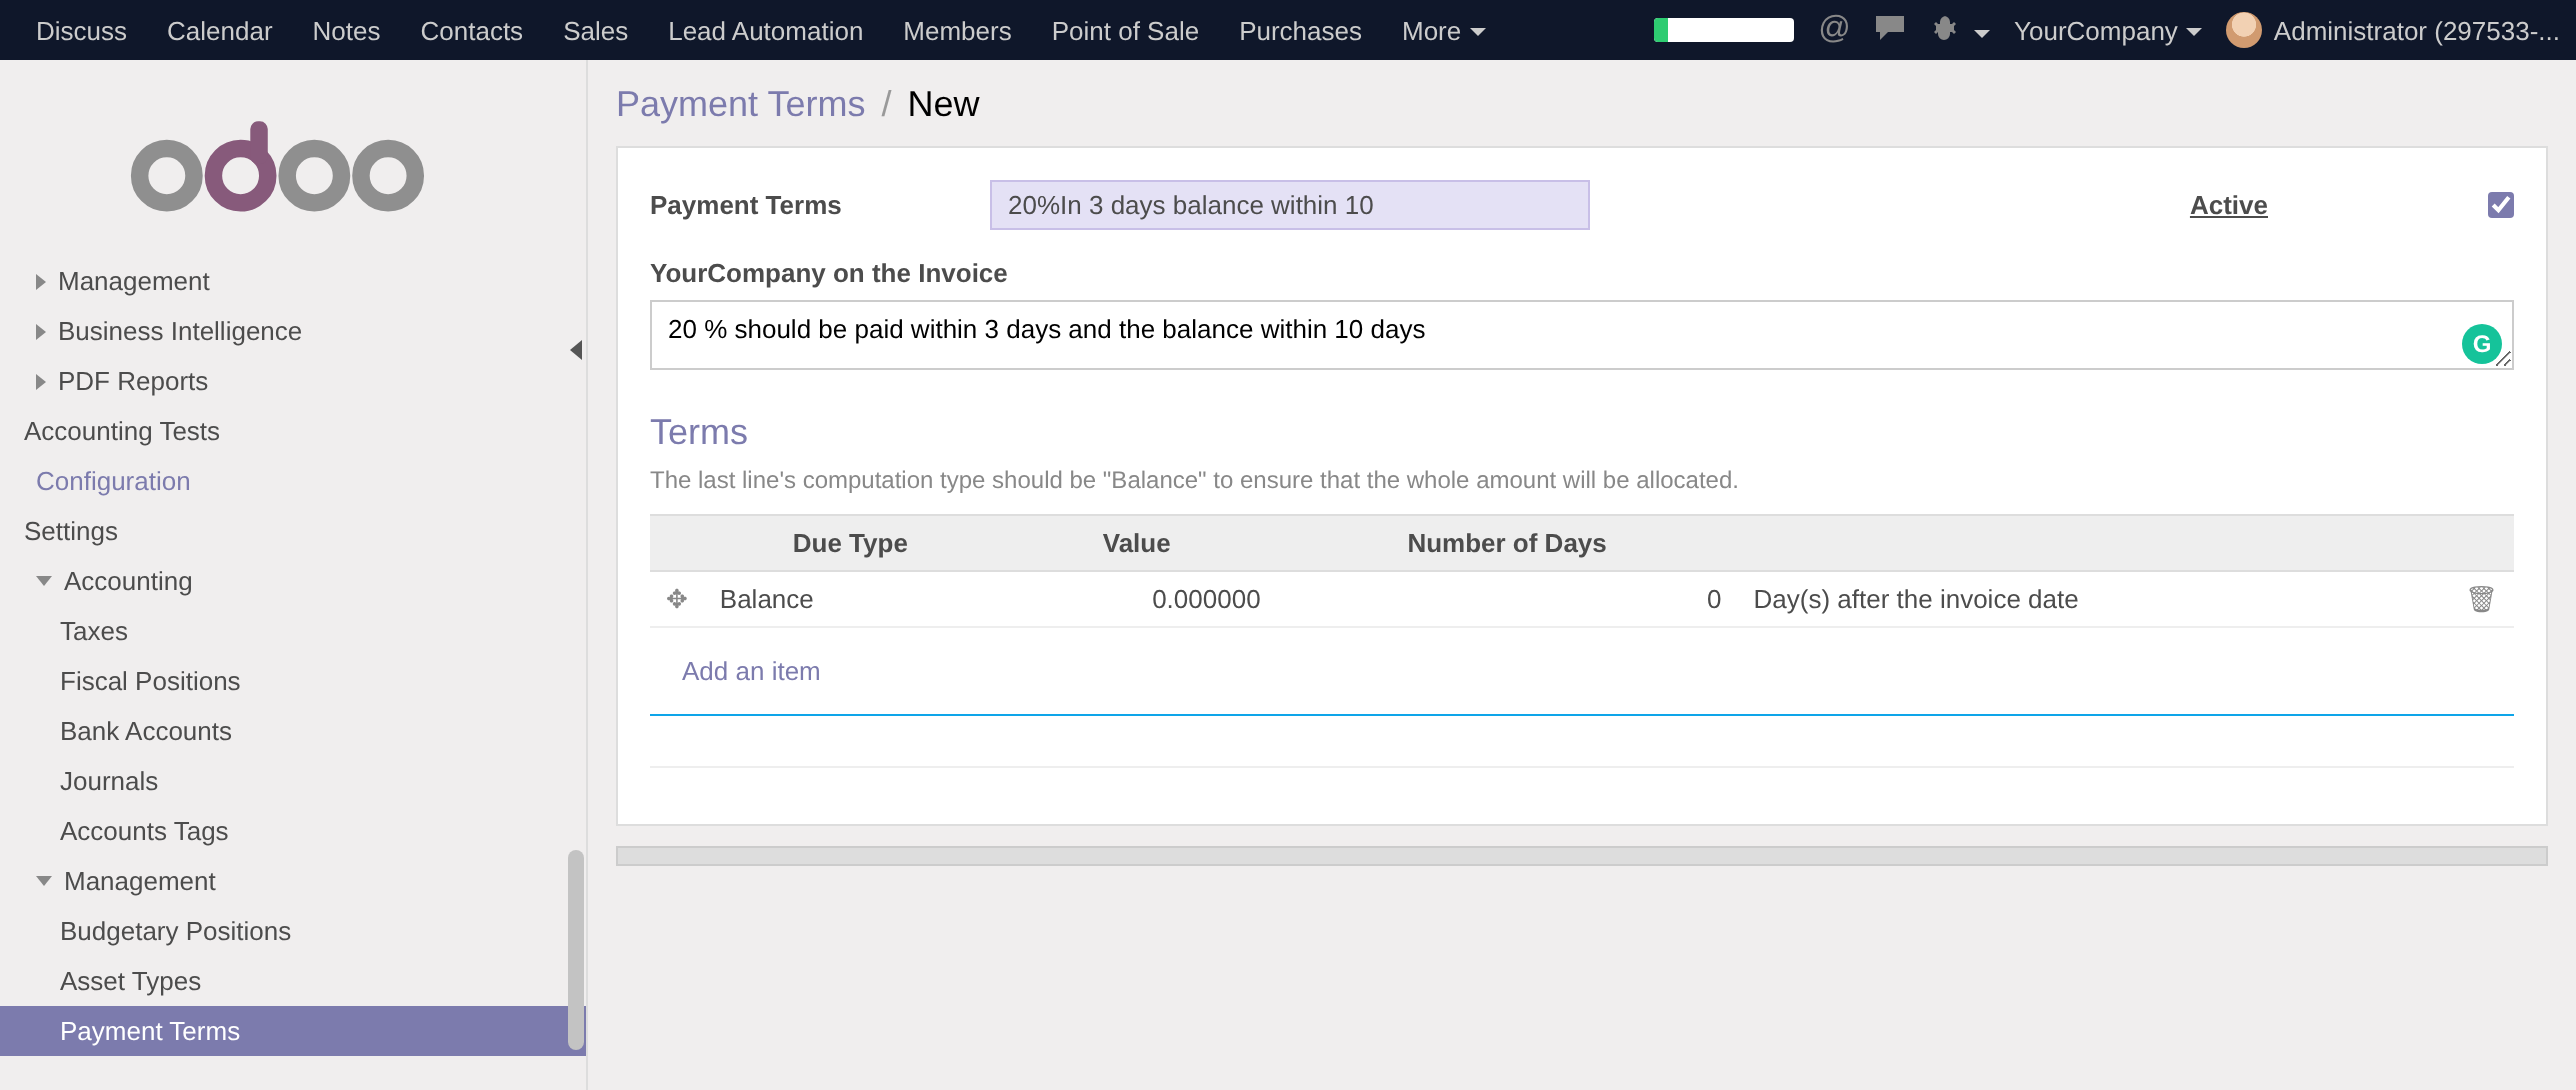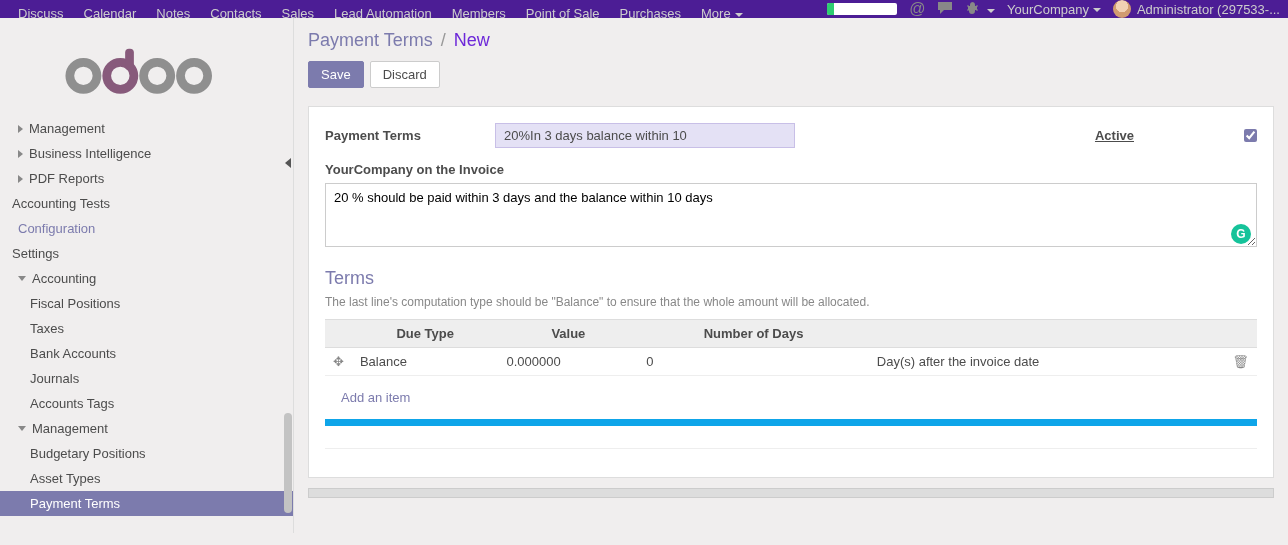--- a/index.html
+++ b/index.html
@@ -1,24 +1,24 @@
 <!DOCTYPE html>
 <html><head>
 <meta charset="utf-8">
 <style>
   * { box-sizing: border-box; margin: 0; padding: 0; }
   body { font-family: "Lucida Grande", Helvetica, Arial, sans-serif; font-size: 13px; color: #4c4c4c; background: #f0eeee; }
 
   
   .navbar {
-    background: #4c1d95;
+    background: #0f172a;
     color: #ccc;
-    height: 18px;
+    height: 30px;
     display: flex;
-    align-items: flex-start;
+    align-items: center;
     padding: 0 8px;
     font-size: 13px;
   }
   .navbar .nav-left { display: flex; align-items: center; gap: 0; }
   .navbar .nav-left a {
     color: #ccc;
     text-decoration: none;
     padding: 6px 10px;
     cursor: pointer;
   }
@@ -102,21 +102,21 @@
 
   .breadcrumb {
     font-size: 18px;
     color:#7c7bad;
     display:flex;
     gap:8px;
     align-items:center;
     margin-bottom:10px;
   }
   .breadcrumb .sep { color:#999; }
-  .breadcrumb .current { color:#6d28d9; }
+  .breadcrumb .current { color:#000000; }
 
   .actions { display:flex; gap:6px; margin-bottom: 18px; }
   .btn {
     padding: 5px 12px;
     border:1px solid #ccc;
     background:#fff;
     color:#4c4c4c;
     cursor:pointer;
     border-radius:2px;
     font-size:13px;
@@ -146,21 +146,21 @@
   .form-checkbox { accent-color:#7c7bad; }
 
   .form-block-label { font-weight:bold; color:#4c4c4c; margin-bottom:6px; display:block;}
   .form-textarea {
     width:100%;
     border:1px solid #ccc;
     padding:6px 8px;
     font-family:inherit;
     font-size:13px;
     resize:both;
-    height:64px;
+    height:35px;
     position:relative;
   }
   .textarea-wrap { position:relative; margin-bottom:18px;}
   .grammarly-badge {
     position:absolute; right:6px; bottom:6px;
     width:20px; height:20px; border-radius:50%;
     background:#15c39a; color:#fff;
     display:flex; align-items:center; justify-content:center;
     font-weight:bold; font-size:12px;
   }
@@ -185,21 +185,21 @@
     font-weight:bold;
     color:#4c4c4c;
   }
   table.terms td {
     border-bottom:1px solid #eee;
     padding:6px 8px;
     vertical-align:middle;
   }
   table.terms th.handle-col, table.terms td.handle-col { width:26px; text-align:center;}
   table.terms th.trash-col, table.terms td.trash-col { width:26px; text-align:center; }
-  table.terms td.num { text-align:left; }
+  table.terms td.num { text-align:right; }
   .drag-handle { color:#888; cursor:grab; }
   .trash { color:#888; cursor:pointer; }
   .add-item { color:#7c7bad; cursor:pointer; padding:8px 8px; display:inline-block;}
   .padrow td { height:26px; }
 
   .footer-bar {
     height:10px;
     background:#ddd;
     margin: 6px 14px 0 14px;
     border:1px solid #ccc;
@@ -278,24 +278,24 @@
           <span>Configuration</span>
         </li>
       <li class="sub">
           <span>Settings</span>
         </li>
       <li>
           <span class="exp down"></span>
           <span>Accounting</span>
         </li>
       <li class="subsub">
+          <span>Taxes</span>
+        </li>
+      <li class="subsub">
           <span>Fiscal Positions</span>
-        </li>
-      <li class="subsub">
-          <span>Taxes</span>
         </li>
       <li class="subsub">
           <span>Bank Accounts</span>
         </li>
       <li class="subsub">
           <span>Journals</span>
         </li>
       <li class="subsub">
           <span>Accounts Tags</span>
         </li>
@@ -317,24 +317,20 @@
   </div>
 
   <div class="main">
     <div class="main-inner">
       <div class="breadcrumb">
         <span style="cursor:pointer;">Payment Terms</span>
         <span class="sep">/</span>
         <span class="current">New</span>
       </div>
 
-      <div class="actions">
-        <button class="btn primary">Save</button>
-        <button class="btn">Discard</button>
-      </div>
 
       <div class="form-sheet">
 
         <div class="form-row">
           <div class="form-group">
             <label class="form-label">Payment Terms</label>
             <input class="form-input" value="20%In 3 days balance within 10" style="">
           </div>
           <div class="form-group narrow">
             <label class="form-label short">Active</label>
@@ -365,21 +361,21 @@
           <tbody>
             <tr>
               <td class="handle-col"><span class="drag-handle">✥</span></td>
               <td>Balance</td>
               <td class="num">0.000000</td>
               <td class="num">0</td>
               <td>Day(s) after the invoice date</td>
               <td class="trash-col"><span class="trash">🗑</span></td>
             </tr>
             <tr>
-              <td colspan="6" style="border-bottom:7px solid #0ea5e9;">
+              <td colspan="6" style="border-bottom:1px solid #0ea5e9;">
                 <span class="add-item">Add an item</span>
               </td>
             </tr>
             <tr class="padrow">
                 <td colspan="6"></td>
               </tr>
           </tbody>
         </table>
 
       </div>

